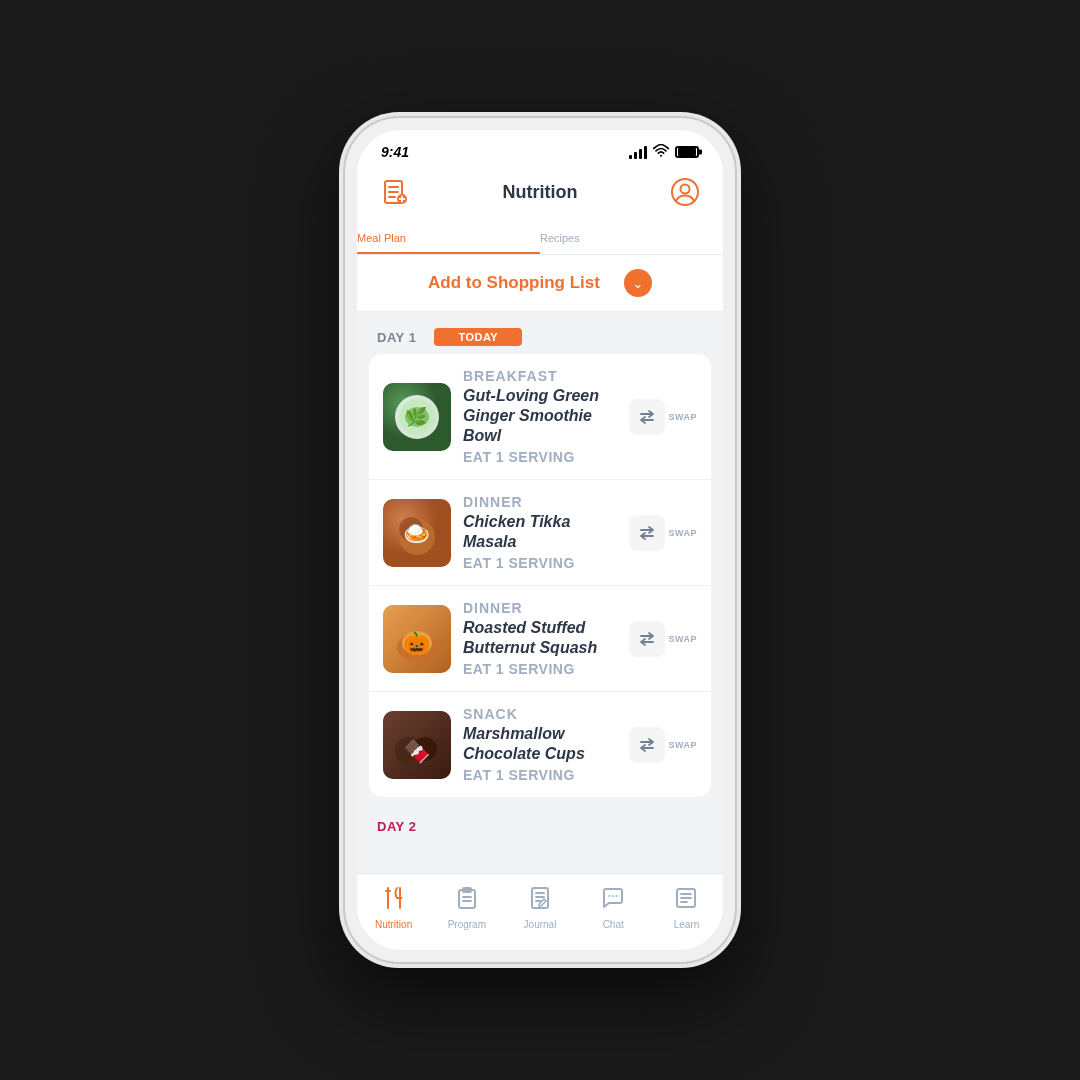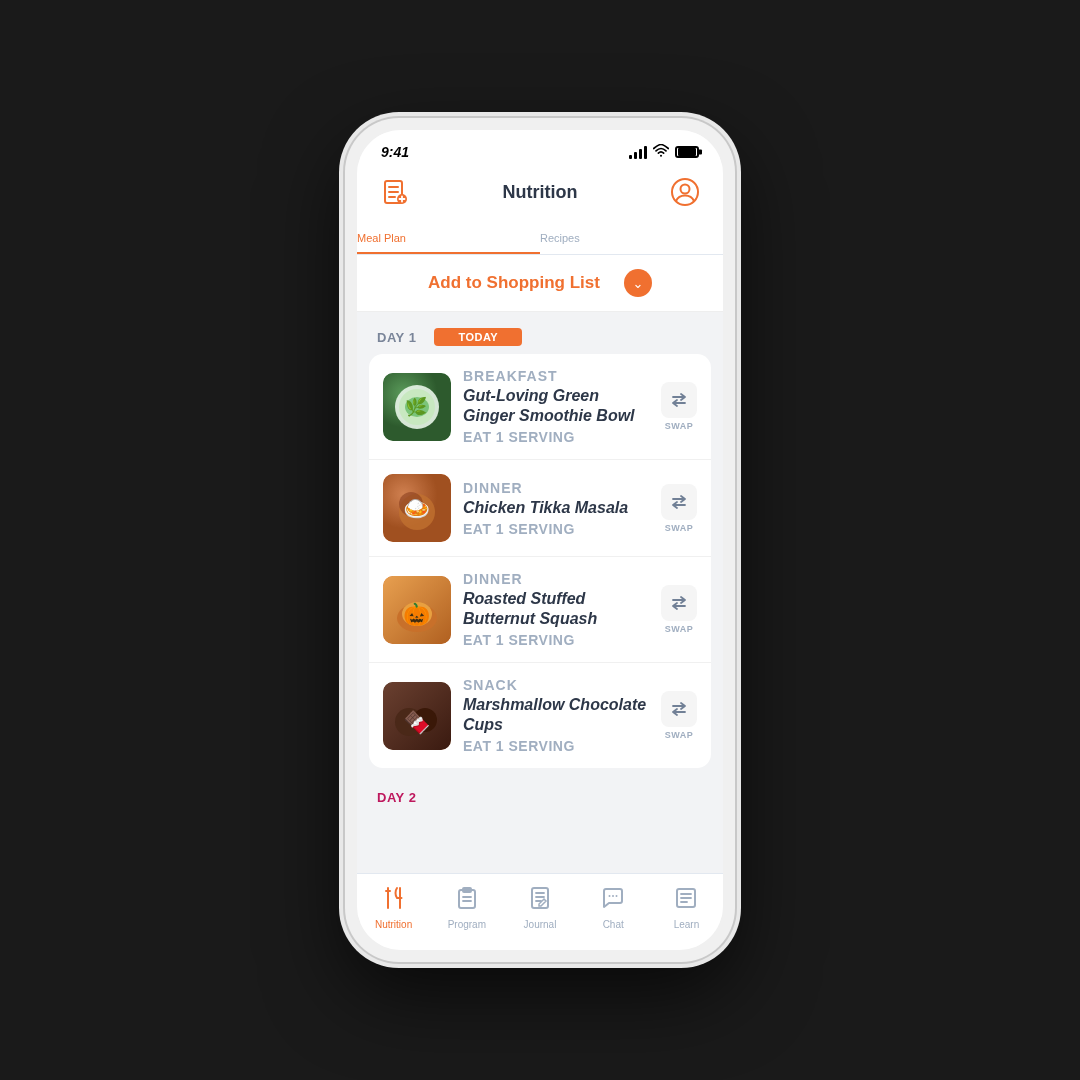--- a/index.html
+++ b/index.html
@@ -247,21 +247,21 @@
       font-style: italic;
     }
     .meal-serving {
       font-size: 14px;
       font-weight: 700;
       color: #a0aec0;
       letter-spacing: 0.5px;
     }
     .swap-btn {
       display: flex;
-      flex-direction: column;
+      flex-direction: row;
       align-items: center;
       gap: 3px;
       cursor: pointer;
       flex-shrink: 0;
     }
     .swap-icon-wrap {
       width: 36px;
       height: 36px;
       background: #f5f5f5;
       border-radius: 8px;

